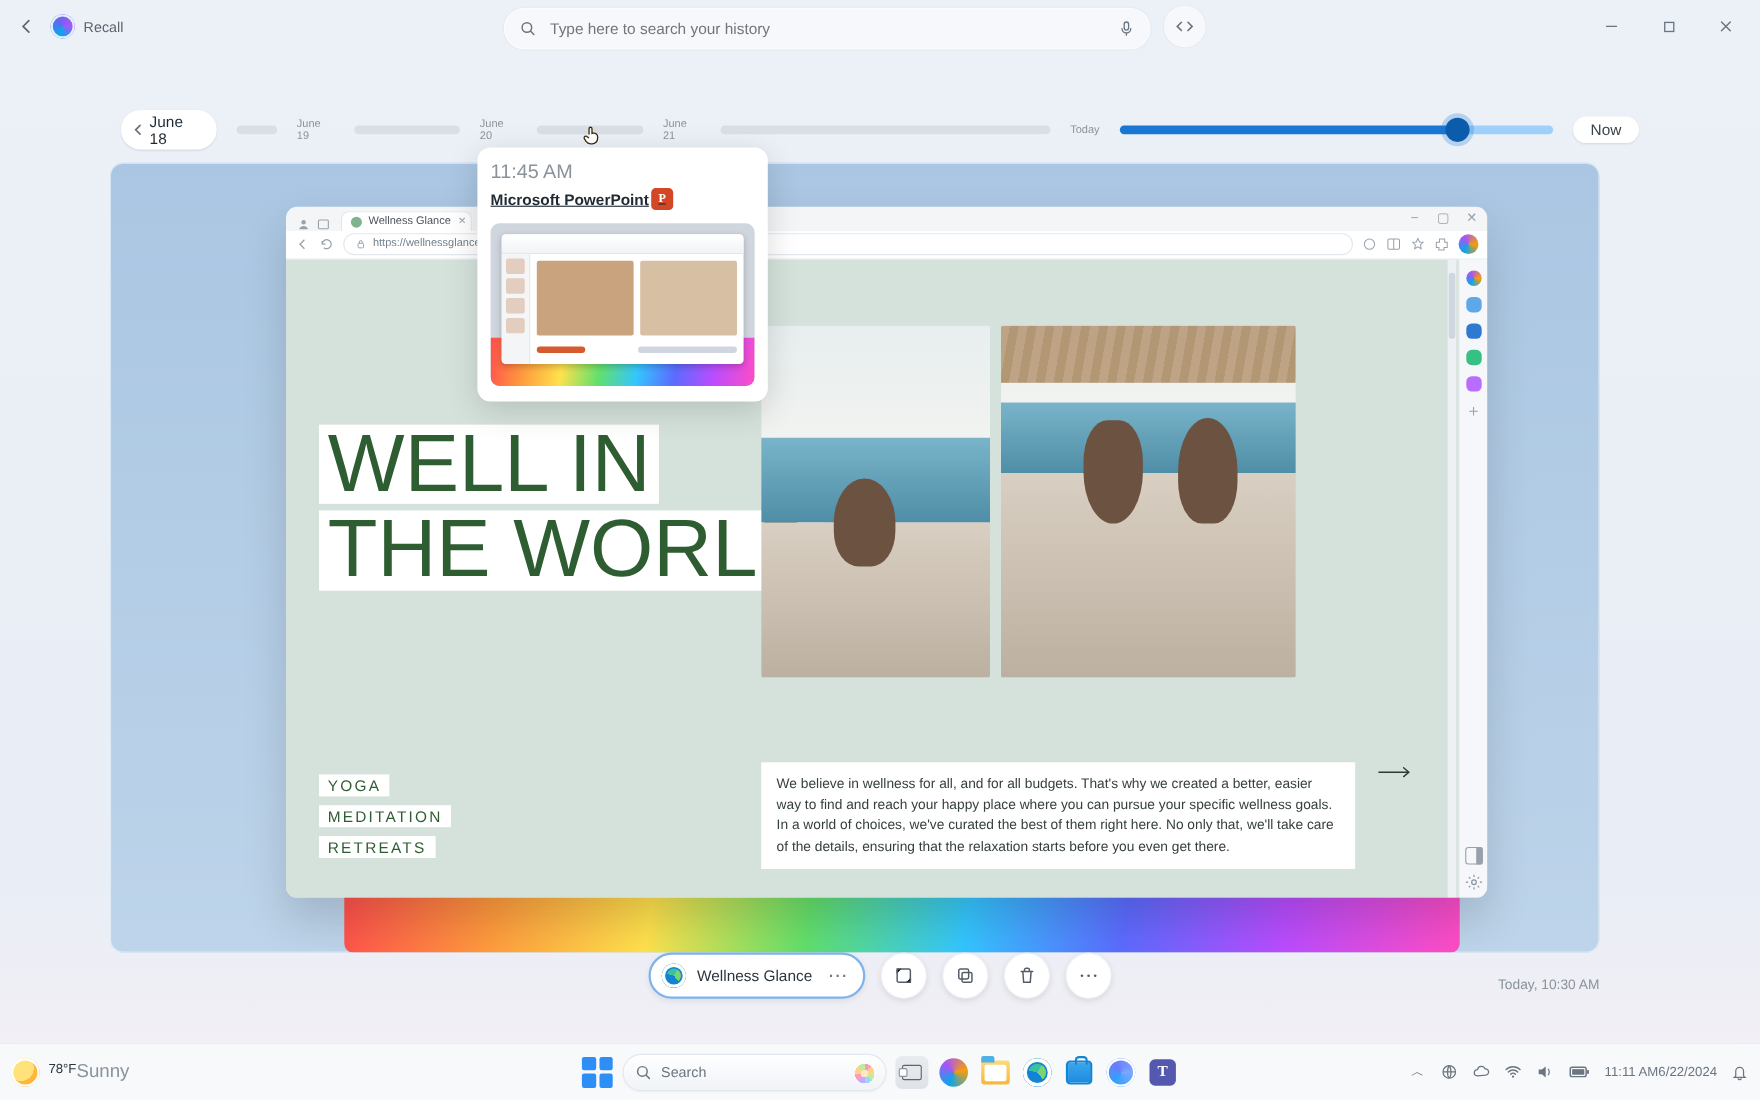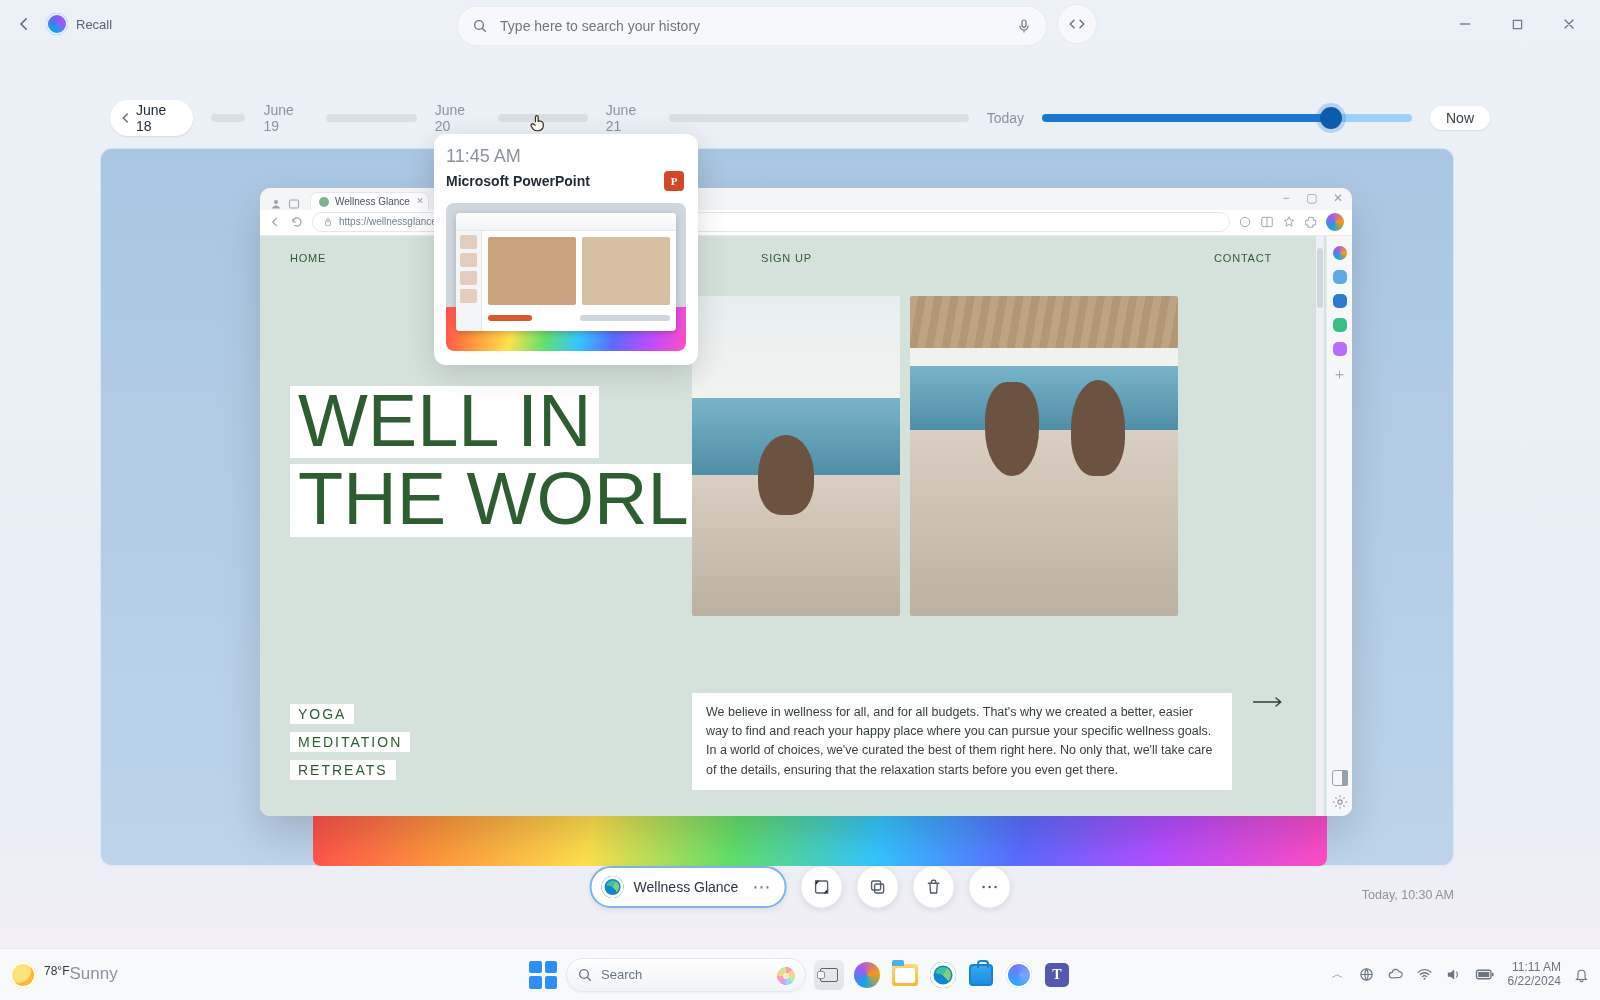--- a/index.html
+++ b/index.html
@@ -31,34 +31,34 @@
   .searchbar input { flex:1; border:none; background:transparent; outline:none; font-size:14px; color:#3a424b; }
   .searchbar .mic, .searchbar .search-ic { color:#6a7581; display:flex; align-items:center; }
   .code-pill { width:40px; height:40px; border-radius:50%; background:#f6f8fb; display:flex; align-items:center; justify-content:center; color:#6a7581; margin-left:10px; border:1px solid #e6ebf1; }
   .win-controls { display:flex; gap:6px; margin-left:auto; }
   .win-controls .wc { width:46px; height:34px; display:flex; align-items:center; justify-content:center; color:#6a7581; border-radius:4px; }
 
   
   .timeline { position:absolute; left:110px; right:110px; top:96px; height:44px; display:flex; align-items:center; gap:18px; }
   .date-chip { height:36px; padding:0 14px 0 8px; background:#fff; border-radius:18px; box-shadow:0 1px 2px rgba(0,0,0,.1); display:flex; align-items:center; color:var(--text); gap:2px; font-size:14px; }
   .date-chip .chev { color:#6a7581; }
-  .tl-label { color:#8a939c; font-size:14px; }
+  .tl-label { color:#8a939c; font-size:10px; }
   .tl-bar { height:8px; border-radius:4px; }
   .tl-grey { background:var(--grey-2); }
   .tl-blue { background: var(--blue); position:relative; }
   .tl-track { position:relative; height:8px; border-radius:4px; }
   .tl-handle { position:absolute; top:50%; transform:translate(-50%,-50%); width:22px; height:22px; border-radius:50%; background:var(--blue-dark); box-shadow:0 0 0 4px rgba(25,118,210,.25); }
   .now-chip { height:24px; padding:0 16px; background:#fff; border-radius:18px; display:flex; align-items:center; font-size:14px; color:#3a424b; box-shadow:0 1px 2px rgba(0,0,0,.1); }
 
   .cursor-hand { position:absolute; left:528px; top:112px; pointer-events:none; color:#4a320a; }
 
   
   .tooltip { position:absolute; left:434px; top:134px; width:264px; background:#fff; border-radius:12px; box-shadow: var(--card-shadow); padding:12px 12px 14px; z-index:50; }
   .tooltip .time { font-size:18px; color:#8a939c; }
-  .tooltip .title { font-size:14px; font-weight:600; margin-top:2px; display:flex; align-items:center; justify-content:space-between; }
+  .tooltip .title { font-size:14px; font-weight:600; margin-top:2px; display:flex; align-items:center; justify-content:flex-start;text-decoration:underline; }
   .ppt-badge { width:24px; height:24px; border-radius:6px; background:#ffffff; display:flex; align-items:center; justify-content:center; }
   .ppt-badge span { width:20px; height:20px; border-radius:4px; background:#d24726; color:#fff; font: 700 11px/20px "Segoe UI"; text-align:center; }
   .thumb { margin-top:10px; height:148px; border-radius:8px; background:#cfd6de; overflow:hidden; position:relative; }
   .thumblayer-rainbow { position:absolute; inset:auto 0 0 0; height:44px; background:var(--rainbow); border-radius:0 0 8px 8px; filter: blur(.4px); }
   .thumb-window { position:absolute; left:10px; right:10px; top:10px; bottom:20px; background:#fff; border-radius:4px; box-shadow:0 2px 6px rgba(0,0,0,.2); display:flex; flex-direction:column; overflow:hidden; }
   .thumb-window .ribbons { height:18px; background:linear-gradient(#fff,#f1f3f6); border-bottom:1px solid #e4e8ee; }
   .thumb-window .body { flex:1; display:flex; }
   .thumb-window .side { width:26px; background:#f3f5f7; border-right:1px solid #e6e9ee; display:flex; flex-direction:column; gap:4px; padding:4px; }
   .thumb-window .side div { height:14px; background:#e2cdbf; border-radius:2px; }
   .thumb-window .slide { flex:1; margin:6px; display:flex; gap:6px; }
@@ -167,21 +167,21 @@
   .ic-explorer::before { content:""; position:absolute; left:0; top:-4px; width:12px; height:6px; background:#4fb0e8; border-radius:2px 2px 0 0; }
   .ic-explorer::after { content:""; position:absolute; inset:4px 3px 3px 3px; background:#fff; border-radius:2px; }
   .ic-edge { width:26px;height:26px;border-radius:50%; background: conic-gradient(from 140deg,#1284d4 0 40%, #3cc29a 40% 70%, #7dd36f 70% 100%); box-shadow: inset 0 0 0 3.5px #fff, inset 0 0 0 5px #1284d4; }
   .ic-store { width:24px;height:22px;border:2px solid #1284d4;border-radius:4px;position:relative; background:linear-gradient(180deg,#3aa6ef,#1d8be0);}
   .ic-store::before { content:""; position:absolute; left:6px; top:-6px; width:8px; height:6px; border:2px solid #1284d4; border-bottom:none; border-radius:4px 4px 0 0; }
   .ic-recall { width:26px;height:26px;border-radius:50%; background: conic-gradient(from 210deg,#35a0ff,#6b7bff,#7aa7ff,#35a0ff); box-shadow:inset 0 0 0 2px #fff; }
   .ic-teams { width:24px;height:24px;border-radius:5px;background:#5558af; position:relative; }
   .ic-teams::after{content:"T";position:absolute;inset:0;color:#fff;font:700 14px/24px "Segoe UI";text-align:center;}
 
   .tb-right { position:absolute; right:10px; height:52px; display:flex; align-items:center; gap:12px; color:#6a7581; font-size:12px; }
-  .tb-right .clock { display:flex; flex-direction:column; align-items:flex-end; line-height:1.15; }
+  .tb-right .clock { display:flex; flex-direction:row; align-items:flex-end; line-height:1.15; }
   .sys-ic { width:17px; height:17px; color:#6a7581; }
   .chev-up { width:16px; text-align:center; }
 
   svg { display:block; }
 </style>
 </head>
 <body>
 
 <div class="titlebar">
   <div class="back-btn">
@@ -357,25 +357,20 @@
             <path fill="none" stroke="currentColor" stroke-width="1.6" d="M12 3l2.5 5.5L20 9l-4 4 1 6-5-3-5 3 1-6-4-4 5.5-.5z"></path>
           </svg>
         <svg width="14" height="14" viewBox="0 0 24 24">
             <path fill="none" stroke="currentColor" stroke-width="1.6" d="M8 4h8v5h4v8h-5v4H7v-4H3v-8h5z"></path>
           </svg>
         <span class="copilot"></span>
       </div>
     </div>
     <div class="br-body">
       <div class="site">
-        <div class="site-nav">
-          <span>HOME</span>
-          <span class="sign">SIGN UP</span>
-          <span>CONTACT</span>
-        </div>
 
         <div class="hero-title">
            <span class="l1">WELL IN</span><br>
            <span class="l2">THE WORLD</span>
         </div>
 
         <div class="photo a">
           <div class="sky"></div>
             <div class="sea"></div>
             <div class="deck">

